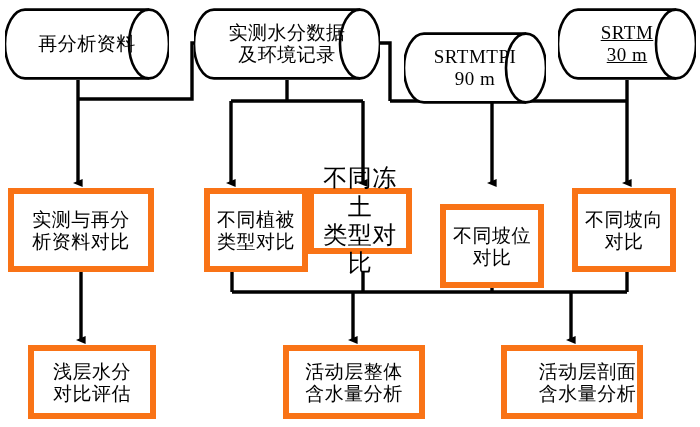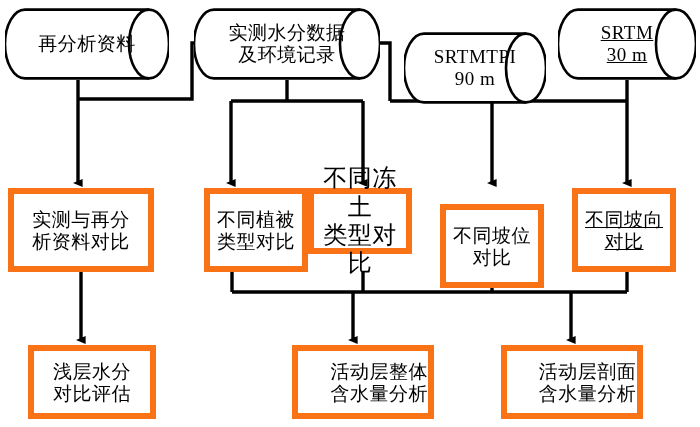--- a/index.html
+++ b/index.html
@@ -141,27 +141,27 @@
   </div>
   <div class="node rect" style="left: 180px; top: 188px; width: 104px; height: 84px; font-size: 19px; margin-left: 24px;">
     <div class="label zh">不同植被<br>类型对比</div>
   </div>
   <div class="node rect" style="left: 308px; top: 188px; width: 104px; height: 66px; font-size: 24px;">
     <div class="label zh">不同冻土<br>类型对比</div>
   </div>
   <div class="node rect" style="left: 440px; top: 204px; width: 104px; height: 84px; font-size: 19px;">
     <div class="label zh">不同坡位<br>对比</div>
   </div>
-  <div class="node rect" style="left: 572px; top: 188px; width: 104px; height: 84px; font-size: 19px; text-decoration: underline;">
+  <div class="node rect" style="left: 572px; top: 188px; width: 104px; height: 84px; font-size: 19px;">
     <div class="label zh">不同坡向<br>对比</div>
   </div>
 
   <div class="node rect" style="left: 28px; top: 345px; width: 128px; height: 74px; font-size: 19px;">
     <div class="label zh">浅层水分<br>对比评估</div>
   </div>
-  <div class="node rect" style="left: 292px; top: 345px; width: 142px; height: 74px; font-size: 19px; justify-content: flex-end;">
+  <div class="node rect" style="left: 283px; top: 345px; width: 142px; height: 74px; font-size: 19px;">
     <div class="label zh">活动层整体<br>含水量分析</div>
   </div>
   <div class="node rect" style="left: 501px; top: 345px; width: 142px; height: 74px; font-size: 19px; padding-left: 31px;">
     <div class="label zh">活动层剖面<br>含水量分析</div>
   </div>
 
 </div>
 
 </body></html>

